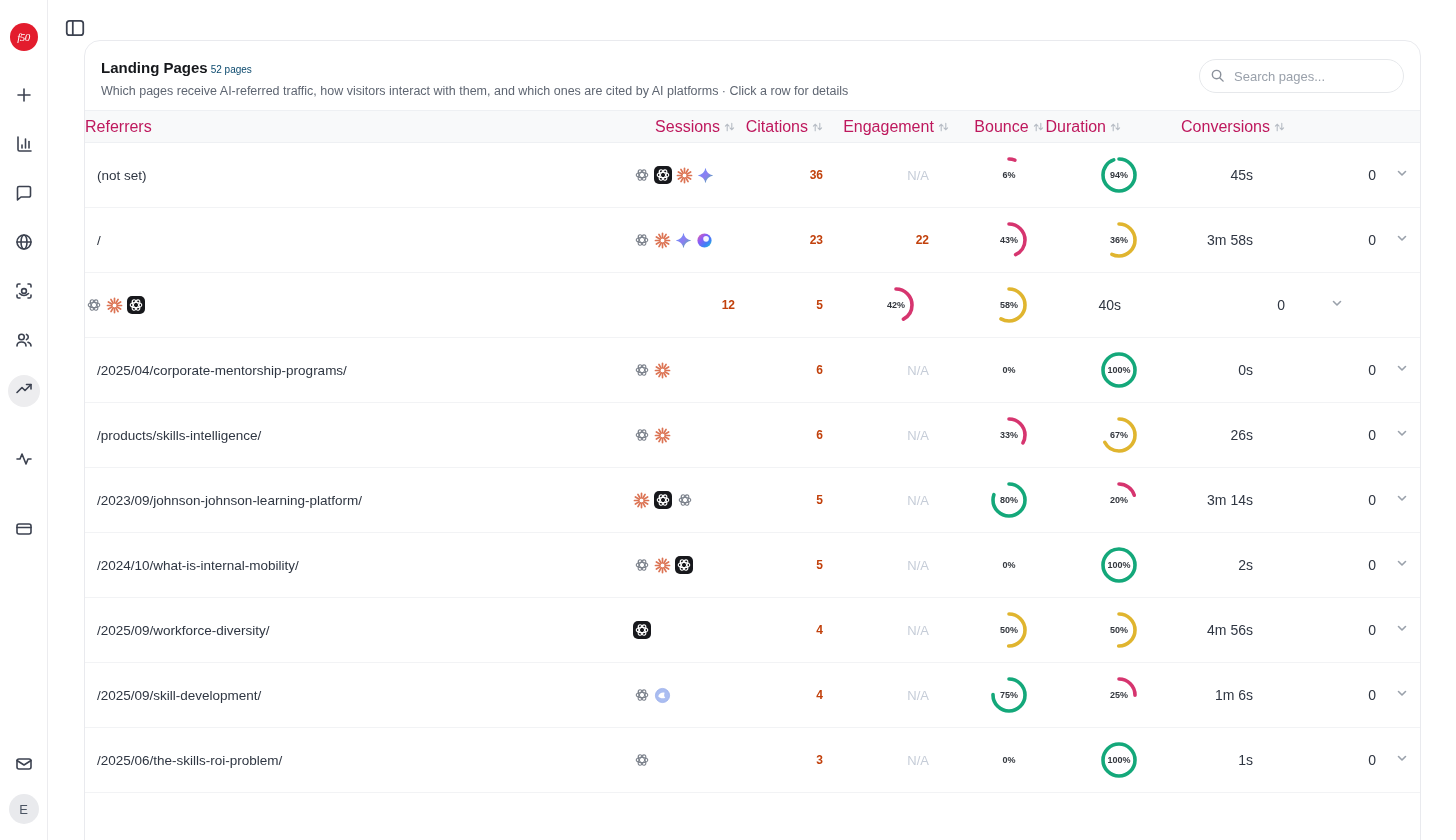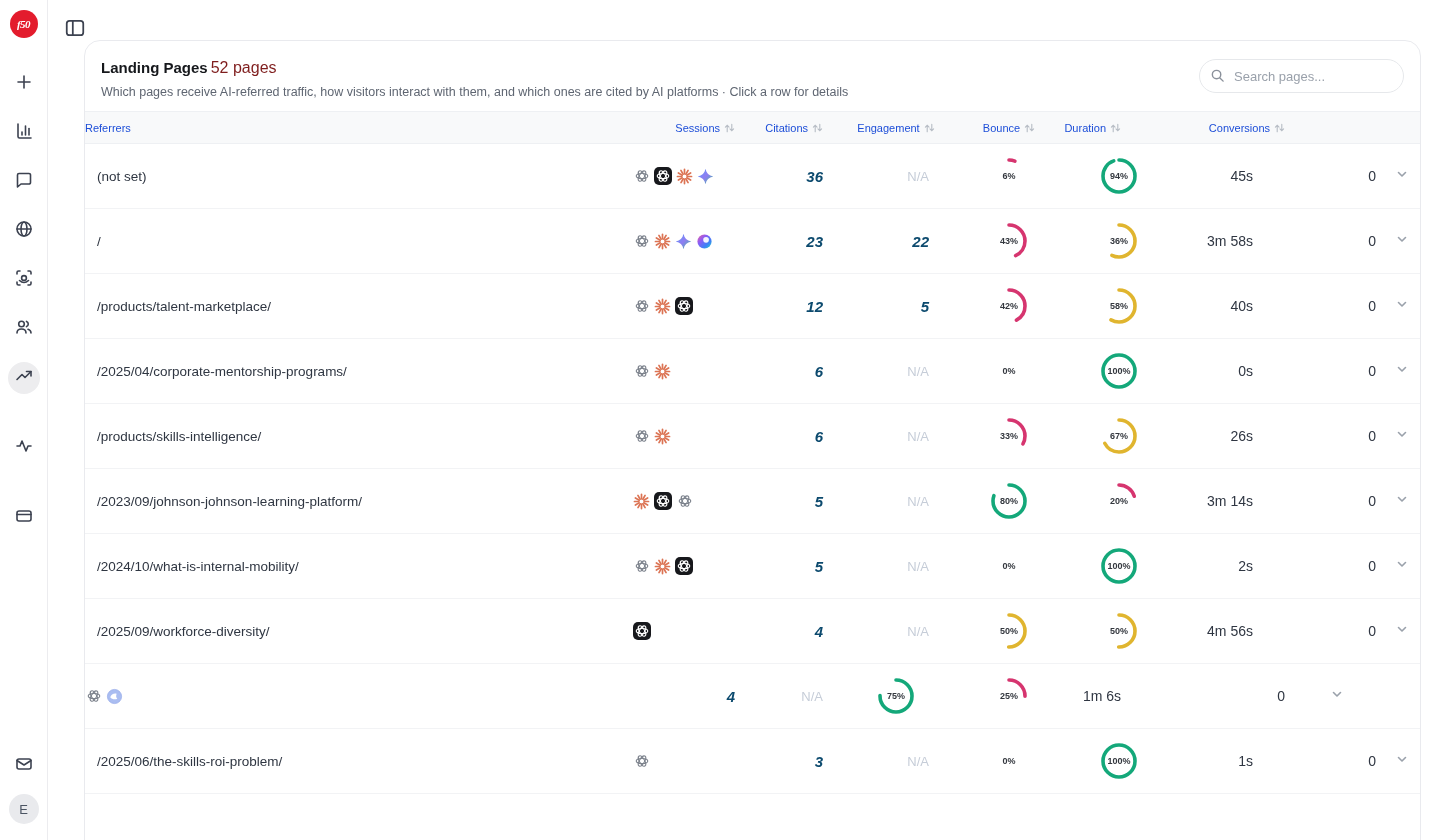--- a/index.html
+++ b/index.html
@@ -2,23 +2,23 @@
 <html><head>
 <meta charset="utf-8">
 <style>
   * { box-sizing: border-box; margin: 0; padding: 0; }
   html,body { width:1456px; height:840px; overflow:hidden; background:#fff;
     font-family:"Liberation Sans", sans-serif; color:#1f242d; }
 
   
   .sidebar { position:fixed; left:0; top:0; width:48px; height:840px; background:#fff;
     border-right:1px solid #ececef; display:flex; flex-direction:column; align-items:center; z-index:5; }
-  .logo { width:28px; height:28px; border-radius:50%; margin-top:10px;
+  .logo { width:28px; height:28px; border-radius:50%; margin-top:23px;
     display:flex; align-items:center; justify-content:center;
-    color:#fff; font-style:italic; font-weight:700; font-size:11px; letter-spacing:-0.5px;
+    color:#fff; font-style:italic; font-weight:400; font-size:11px; letter-spacing:-0.5px;
     font-family:"Liberation Serif", serif; }
   .nav { display:flex; flex-direction:column; align-items:center; gap:17px; margin-top:30px; }
   .nav-item { width:32px; height:32px; border-radius:50%; display:flex; align-items:center;
     justify-content:center; cursor:pointer; }
   .nav-item.active { background:#ededef; }
   .nav-item.gap { margin-top:21px; }
   .nav-item svg { stroke:#3c4250; fill:none; stroke-width:1.6; stroke-linecap:round; stroke-linejoin:round; }
   .sidebar-bottom { margin-top:auto; display:flex; flex-direction:column; align-items:center;
     gap:12px; margin-bottom:16px; }
   .avatar { width:30px; height:30px; border-radius:50%; background:#e9eaed; color:#4b5563;
@@ -28,43 +28,43 @@
   .topbar-toggle { position:fixed; left:64px; top:17px; width:22px; height:22px; cursor:pointer; }
   .topbar-toggle svg { stroke:#3c4250; fill:none; stroke-width:1.6; stroke-linecap:round; }
 
   
   .card { position:absolute; left:84px; top:40px; width:1337px; height:820px;
     background:#fff; border:1px solid #e9eaee; border-radius:16px; overflow:hidden; }
   .card-header { display:flex; align-items:flex-start; justify-content:space-between;
     padding:18px 16px 12px 16px; }
   .title-row { display:flex; align-items:baseline; gap:3px; }
   .title { font-size:15px; font-weight:700; color:#16181c; }
-  .count-badge { font-size:16px; color:#7f1d1d; }
+  .count-badge { font-size:10px; color:#0c4a6e; }
   .subtitle { font-size:12.5px; color:#5f6672; margin-top:8px; }
   .search-wrap { position:relative; }
   .search-input { width:205px; height:34px; border:1px solid #e6e8eb; border-radius:999px;
     padding:0 12px 0 34px; font-size:13px; color:#30353d; outline:none; background:#fff;
     font-family:"Liberation Sans", sans-serif; }
   .search-input::placeholder { color:#9aa1ab; }
   .search-icon { position:absolute; left:11px; top:9px; }
 
   
   .tgrid { display:grid; grid-template-columns:548px 112px 88px 106px 120px 100px 132px 91px 40px;
     align-items:center; }
   .thead { height:33px; background:#f8f9fa; border-top:1px solid #eef0f3; border-bottom:1px solid #eef0f3; }
-  .th { font-size:11px; font-weight:500; color:#1d4ed8; display:flex; align-items:center; gap:4px; }
+  .th { font-size:16px; font-weight:500; color:#be185d; display:flex; align-items:center; gap:4px; }
   .trow { height:65px; border-bottom:1px solid #f2f3f5; cursor:pointer; background:#fff; }
   .c-page { padding-left:12px; font-size:13.5px; color:#2f3642; }
   .c-ref { display:flex; align-items:center; gap:4px; }
   .c-num { justify-content:flex-end; text-align:right; padding-right:10px; display:flex; }
   .c-center { justify-content:center; display:flex; transform:translateX(10px); }
   .c-dur { justify-content:flex-end; display:flex; padding-right:38px; }
   .c-conv { justify-content:flex-end; display:flex; padding-right:6px; }
   .c-chev { display:flex; justify-content:center; }
-  .num-strong { font-size:15px; font-weight:700; color:#0c4a6e;font-style:italic; }
+  .num-strong { font-size:12px; font-weight:700; color:#c2410c; }
   .na { font-size:13px; font-weight:400; color:#c6cdd8; }
   .plain { font-size:14px; color:#2f3642; }
   .sort-icon svg { display:block; }
   .donut-wrap { position:relative; width:38px; height:38px; }
   .donut-wrap svg { position:absolute; left:0; top:0; }
   .donut-label { position:absolute; left:0; top:0; width:38px; height:38px; display:flex;
     align-items:center; justify-content:center; font-size:9px; font-weight:700; color:#33373e; }
   .ricon { display:inline-flex; width:17px; height:17px; align-items:center; justify-content:center; }
   .ricon.psq { background:#17181c; border-radius:5px; width:18px; height:18px; }
   .partial-row { height:31px; background:#fff; }
@@ -391,21 +391,20 @@
     <div class="c-dur plain">3m 58s</div>
     <div class="c-conv plain">0</div>
     <div class="c-chev">
       <span><svg width="14" height="14" viewBox="0 0 14 14" fill="none" stroke="#9aa1ab" stroke-width="1.6" stroke-linecap="round" stroke-linejoin="round">
               <path d="M3.5 5.5 7 9l3.5-3.5"></path>
             </svg></span>
     </div>
   </div>
 
   <div class="tgrid trow">
-    <div class="c-page">/products/talent-marketplace/</div>
     <div class="c-ref">
           <span class="ricon">
             <svg viewBox="0 0 20 20" width="16" height="16">
               <g fill="none" stroke="#7d838d" stroke-width="1.4">
                 <ellipse cx="10" cy="10" rx="7.2" ry="3.2"></ellipse>
                 <ellipse cx="10" cy="10" rx="7.2" ry="3.2" transform="rotate(60 10 10)"></ellipse>
                 <ellipse cx="10" cy="10" rx="7.2" ry="3.2" transform="rotate(120 10 10)"></ellipse>
               </g>
             </svg>
           </span>
@@ -744,20 +743,21 @@
     <div class="c-dur plain">4m 56s</div>
     <div class="c-conv plain">0</div>
     <div class="c-chev">
       <span><svg width="14" height="14" viewBox="0 0 14 14" fill="none" stroke="#9aa1ab" stroke-width="1.6" stroke-linecap="round" stroke-linejoin="round">
               <path d="M3.5 5.5 7 9l3.5-3.5"></path>
             </svg></span>
     </div>
   </div>
 
   <div class="tgrid trow">
+    <div class="c-page">/2025/09/skill-development/</div>
     <div class="c-ref">
           <span class="ricon">
             <svg viewBox="0 0 20 20" width="16" height="16">
               <g fill="none" stroke="#7d838d" stroke-width="1.4">
                 <ellipse cx="10" cy="10" rx="7.2" ry="3.2"></ellipse>
                 <ellipse cx="10" cy="10" rx="7.2" ry="3.2" transform="rotate(60 10 10)"></ellipse>
                 <ellipse cx="10" cy="10" rx="7.2" ry="3.2" transform="rotate(120 10 10)"></ellipse>
               </g>
             </svg>
           </span>

